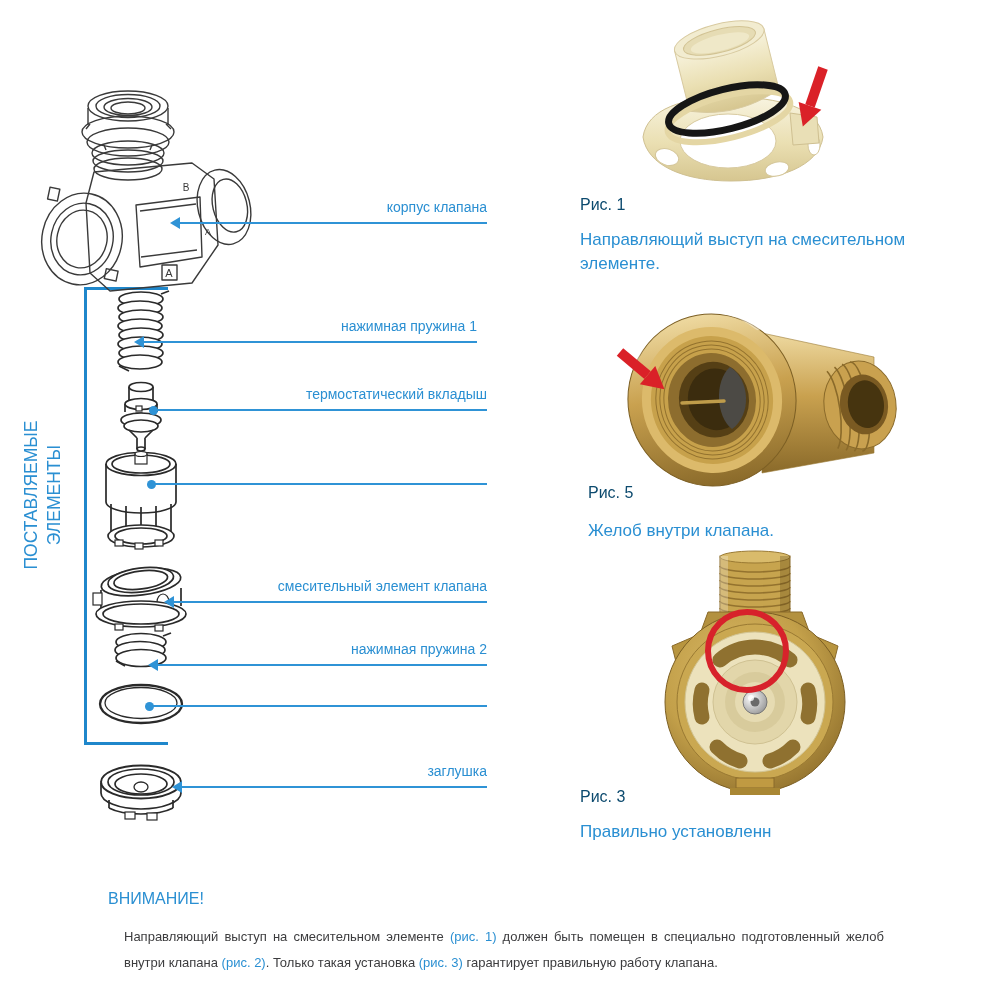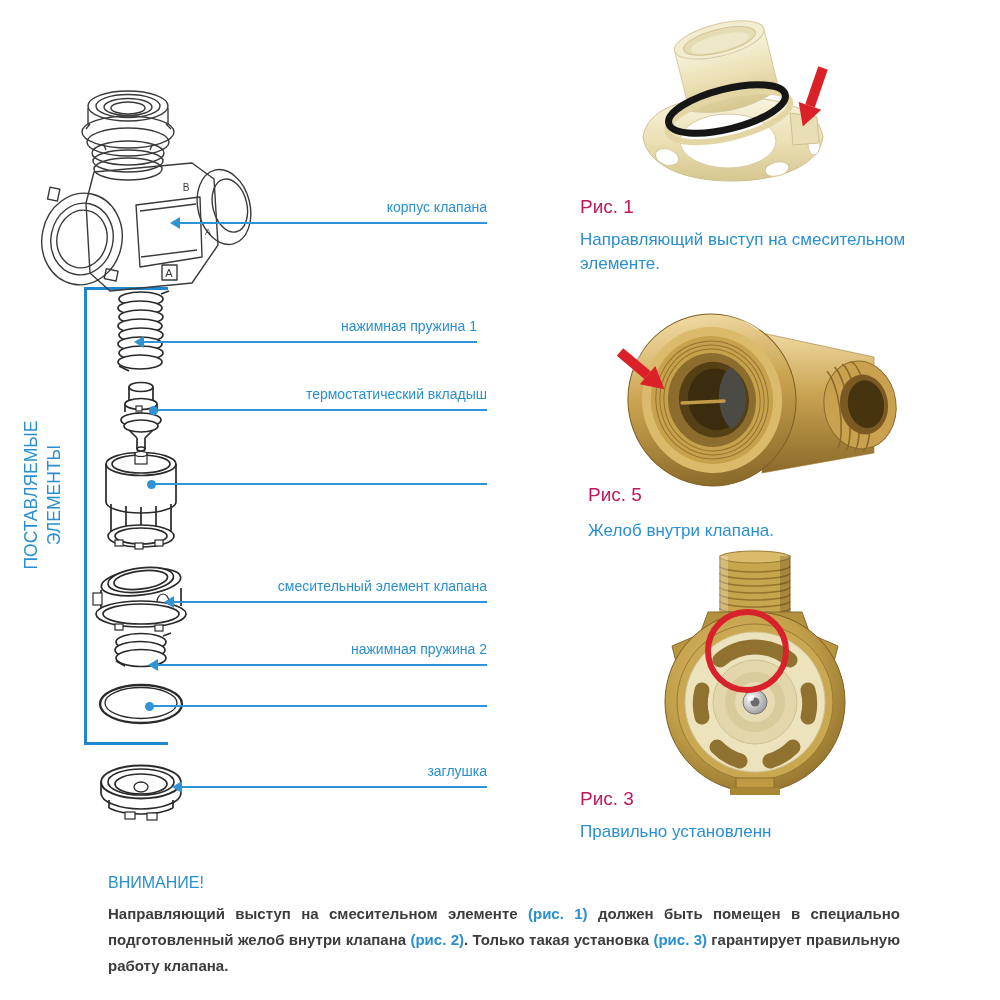--- a/index.html
+++ b/index.html
@@ -21,25 +21,25 @@
     position:absolute;left:-3px;bottom:-6px;width:9px;height:9px;
     border-radius:50%;background:#2f93d6;
   }
   .sidebar-label{
     position:absolute;left:-72px;top:472px;width:230px;height:46px;
     color:#2a8fd2;font-size:17.5px;line-height:23px;text-align:center;
     transform:rotate(-90deg);
   }
   .bracket-v{position:absolute;background:#1f87cb;width:3px;}
   .bracket-h{position:absolute;background:#1f87cb;height:3px;}
-  .fig-title{position:absolute;color:#be185d;font-size:19px;}
+  .fig-title{position:absolute;color:#0c4a6e;font-size:16px;}
   .fig-caption{position:absolute;color:#2a8fd2;font-size:17px;line-height:24px;}
   .notice{position:absolute;left:108px;top:874px;width:792px;}
-  .notice-heading{color:#2a8fd2;font-size:16px;margin:0 0 9px 0;font-weight:normal;}
-  .notice-text{font-size:15px;line-height:26px;color:#3c3c3e;text-align:justify;margin:0;font-weight:bold;}
+  .notice-heading{color:#2a8fd2;font-size:16px;margin:16px 0 9px 0;font-weight:normal;}
+  .notice-text{font-size:13px;line-height:26px;color:#3c3c3e;text-align:justify;margin:16px;}
   .seg-blue{color:#2a8fd2;}
   .seg-dark{color:#3c3c3e;}
 </style>
 </head>
 <body>
 
 <div class="sidebar-label">
   <div>ПОСТАВЛЯЕМЫЕ</div>
   <div>ЭЛЕМЕНТЫ</div>
 </div>

